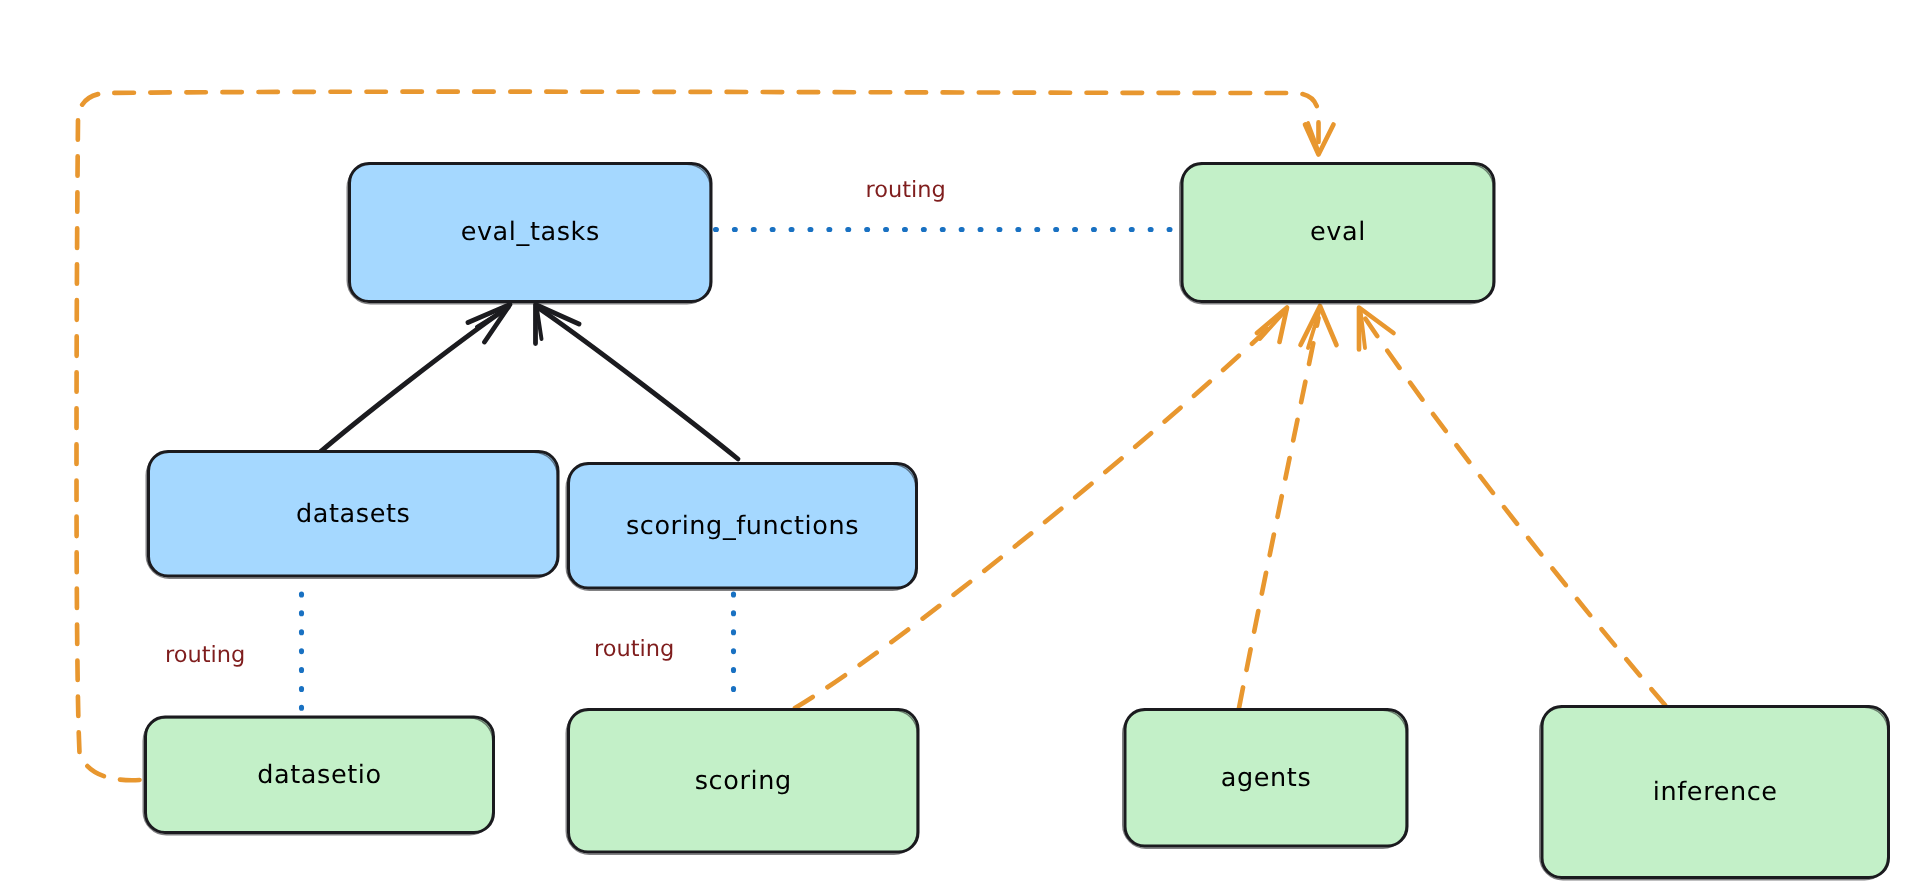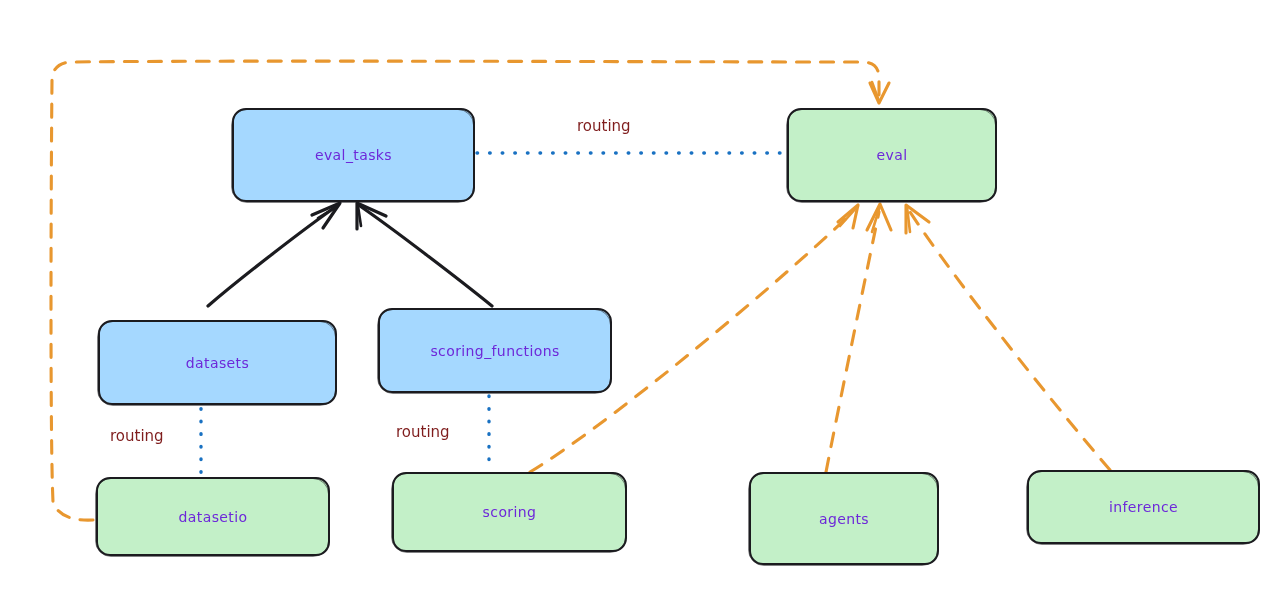--- a/index.html
+++ b/index.html
@@ -33,23 +33,23 @@
     box-sizing: border-box;
     display: flex;
     align-items: center;
     justify-content: center;
     border-radius: 14px;
     border: 2.6px solid #1b1b1f;
     z-index: 3;
   }
   .node .node-label {
     font-family: "DejaVu Sans", sans-serif;
-    font-size: 14px;
+    font-size: 17px;
     letter-spacing: 0.4px;
-    color: #6d28d9;
+    color: #000000;
     white-space: nowrap;
     user-select: none;
   }
   .node.blue  { background: #a5d8ff; }
   .node.green { background: #c3f0c8; }
 
   
   .node::after {
     content: "";
     position: absolute;
@@ -131,41 +131,41 @@
   </svg>
 
   <div class="node blue" style="left:232px; top:108px; width:243px; height:94px;">
     <span class="node-label">eval_tasks</span>
   </div>
 
   <div class="node green" style="left:787px; top:108px; width:210px; height:94px;">
     <span class="node-label">eval</span>
   </div>
 
-  <div class="node blue" style="left:98px; top:320px; width:239px; height:85px;">
+  <div class="node blue" style="left:98px; top:300px; width:275px; height:85px;">
     <span class="node-label">datasets</span>
   </div>
 
   <div class="node blue" style="left:378px; top:308px; width:234px; height:85px;">
     <span class="node-label">scoring_functions</span>
   </div>
 
   <div class="node green" style="left:96px; top:477px; width:234px; height:79px;">
     <span class="node-label">datasetio</span>
   </div>
 
-  <div class="node green" style="left:392px; top:472px; width:235px; height:80px;">
+  <div class="node green" style="left:378px; top:472px; width:235px; height:97px;">
     <span class="node-label">scoring</span>
   </div>
 
   <div class="node green" style="left:734px; top:472px; width:190px; height:93px;margin-left:15px;">
     <span class="node-label">agents</span>
   </div>
 
-  <div class="node green" style="left:1027px; top:470px; width:233px; height:74px;">
+  <div class="node green" style="left:1027px; top:470px; width:233px; height:116px;">
     <span class="node-label">inference</span>
   </div>
 
   <div class="edge-label" style="left:577px; top:117px;">routing</div>
 
   <div class="edge-label" style="left:110px; top:427px;">routing</div>
 
   <div class="edge-label" style="left:396px; top:423px;">routing</div>
 
 </div>

